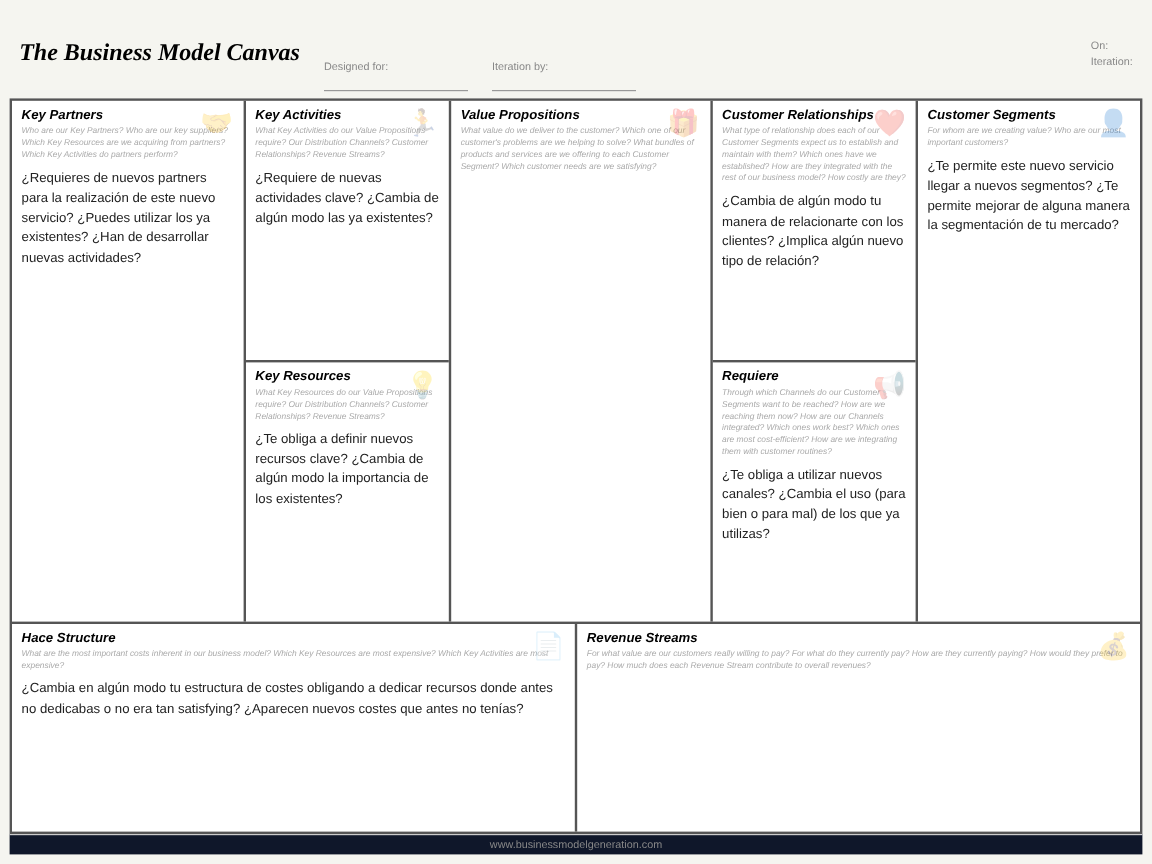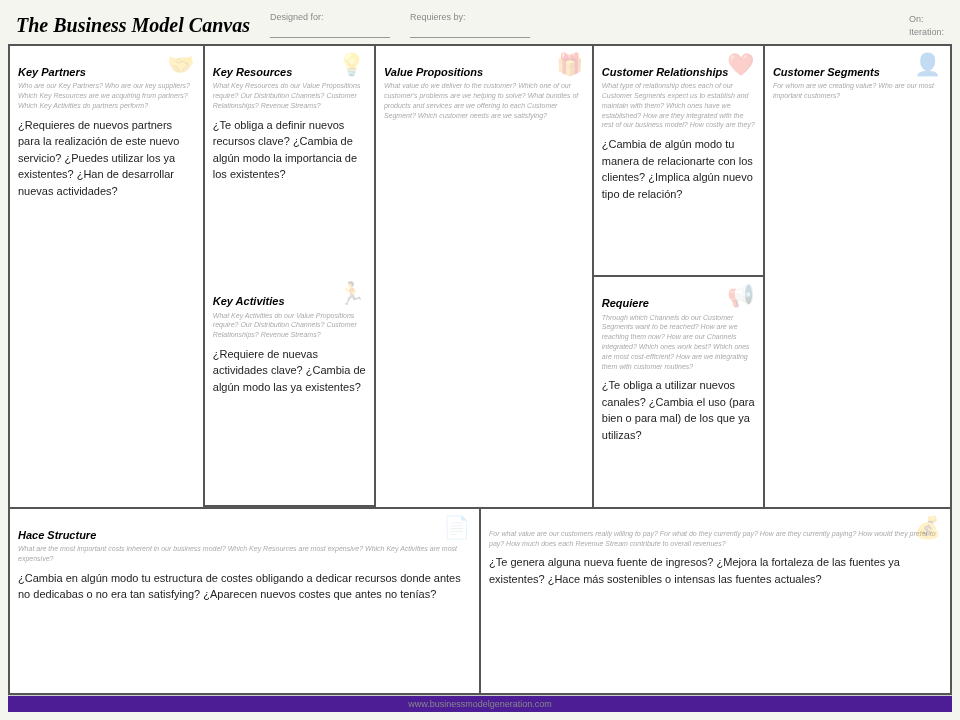--- a/index.html
+++ b/index.html
@@ -31,20 +31,21 @@
       font-family: Georgia, serif;
       white-space: nowrap;
     }
     .header-fields {
       display: flex;
       gap: 20px;
       flex: 1;
       align-items: center;
       font-size: 10px;
       color: #555;
+      margin-top: 38px;
     }
     .header-field {
       display: flex;
       flex-direction: column;
       gap: 2px;
     }
     .header-field label {
       font-size: 9px;
       color: #888;
     }
@@ -72,21 +73,21 @@
       display: flex;
       flex: 3;
       border-bottom: 2px solid #555;
     }
     .canvas-bottom {
       display: flex;
       flex: 1.2;
     }
     .cell {
       border-right: 2px solid #555;
-      padding: 20px 8px;
+      padding: 6px 8px;
       position: relative;
       overflow: hidden;
     }
     .cell:last-child {
       border-right: none;
     }
     .cell-title {
       font-size: 11px;
       font-weight: bold;
       font-style: italic;
@@ -146,21 +147,21 @@
     }
     .col-customer-segments { flex: 1.1; }
     
     .col-cost-structure { flex: 1.5; }
     .col-revenue-streams { flex: 1.5; }
     .footer {
       text-align: center;
       font-size: 9px;
       color: #888;
       padding: 3px;
-      background: #4c1d95;
+      background: #0f172a;
       border-top: 1px solid #ccc;
     }
     .dashed-subtitle {
       font-size: 7px;
       color: #aaa;
       font-style: italic;
       line-height: 1.4;
     }
   </style>
 </head>
@@ -169,21 +170,21 @@
 <div class="page">
 
   <div class="header">
     <div class="header-title">The Business Model Canvas</div>
     <div class="header-fields">
       <div class="header-field">
         <label>Designed for:</label>
         <div class="header-field-line"></div>
       </div>
       <div class="header-field">
-        <label>Requieres by:</label>
+        <label>Iteration by:</label>
         <div class="header-field-line"></div>
       </div>
     </div>
     <div class="header-right">
       <span>On:</span>
       <span>Iteration:</span>
     </div>
   </div>
 
   <div class="canvas-container">
@@ -191,31 +192,31 @@
     <div class="canvas-top">
 
       <div class="cell col-key-partners">
         <div class="cell-title">Key Partners</div>
         <div class="cell-subtitle dashed-subtitle">Who are our Key Partners? Who are our key suppliers? Which Key Resources are we acquiring from partners? Which Key Activities do partners perform?</div>
         <div class="cell-icon">🤝</div>
         <div class="cell-content">¿Requieres de nuevos partners para la realización de este nuevo servicio? ¿Puedes utilizar los ya existentes? ¿Han de desarrollar nuevas actividades?</div>
       </div>
 
       <div class="col-key-middle">
+        <div class="cell col-key-activities">
+          <div class="cell-title">Key Activities</div>
+          <div class="cell-subtitle dashed-subtitle">What Key Activities do our Value Propositions require? Our Distribution Channels? Customer Relationships? Revenue Streams?</div>
+          <div class="cell-icon">🏃</div>
+          <div class="cell-content">¿Requiere de nuevas actividades clave? ¿Cambia de algún modo las ya existentes?</div>
+        </div>
         <div class="cell col-key-resources">
           <div class="cell-title">Key Resources</div>
           <div class="cell-subtitle dashed-subtitle">What Key Resources do our Value Propositions require? Our Distribution Channels? Customer Relationships? Revenue Streams?</div>
           <div class="cell-icon">💡</div>
           <div class="cell-content">¿Te obliga a definir nuevos recursos clave? ¿Cambia de algún modo la importancia de los existentes?</div>
-        </div>
-        <div class="cell col-key-activities">
-          <div class="cell-title">Key Activities</div>
-          <div class="cell-subtitle dashed-subtitle">What Key Activities do our Value Propositions require? Our Distribution Channels? Customer Relationships? Revenue Streams?</div>
-          <div class="cell-icon">🏃</div>
-          <div class="cell-content">¿Requiere de nuevas actividades clave? ¿Cambia de algún modo las ya existentes?</div>
         </div>
       </div>
 
       <div class="cell col-value-propositions">
         <div class="cell-title">Value Propositions</div>
         <div class="cell-subtitle dashed-subtitle">What value do we deliver to the customer? Which one of our customer's problems are we helping to solve? What bundles of products and services are we offering to each Customer Segment? Which customer needs are we satisfying?</div>
         <div class="cell-icon">🎁</div>
       </div>
 
       <div class="col-customer-right">
@@ -230,37 +231,38 @@
           <div class="cell-subtitle dashed-subtitle">Through which Channels do our Customer Segments want to be reached? How are we reaching them now? How are our Channels integrated? Which ones work best? Which ones are most cost-efficient? How are we integrating them with customer routines?</div>
           <div class="cell-icon">📢</div>
           <div class="cell-content">¿Te obliga a utilizar nuevos canales? ¿Cambia el uso (para bien o para mal) de los que ya utilizas?</div>
         </div>
       </div>
 
       <div class="cell col-customer-segments">
         <div class="cell-title">Customer Segments</div>
         <div class="cell-subtitle dashed-subtitle">For whom are we creating value? Who are our most important customers?</div>
         <div class="cell-icon">👤</div>
+        <div class="cell-content">¿Te permite este nuevo servicio llegar a nuevos segmentos? ¿Te permite mejorar de alguna manera la segmentación de tu mercado?</div>
       </div>
 
     </div>
 
     <div class="canvas-bottom">
 
       <div class="cell col-cost-structure">
         <div class="cell-title">Hace Structure</div>
         <div class="cell-subtitle dashed-subtitle">What are the most important costs inherent in our business model? Which Key Resources are most expensive? Which Key Activities are most expensive?</div>
         <div class="cell-icon">📄</div>
         <div class="cell-content">¿Cambia en algún modo tu estructura de costes obligando a dedicar recursos donde antes no dedicabas o no era tan satisfying? ¿Aparecen nuevos costes que antes no tenías?</div>
       </div>
 
       <div class="cell col-revenue-streams">
+        <div class="cell-title">Revenue Streams</div>
         <div class="cell-subtitle dashed-subtitle">For what value are our customers really willing to pay? For what do they currently pay? How are they currently paying? How would they prefer to pay? How much does each Revenue Stream contribute to overall revenues?</div>
         <div class="cell-icon">💰</div>
-        <div class="cell-content">¿Te genera alguna nueva fuente de ingresos? ¿Mejora la fortaleza de las fuentes ya existentes? ¿Hace más sostenibles o intensas las fuentes actuales?</div>
       </div>
 
     </div>
   </div>
 
   <div class="footer">
     <span>www.businessmodelgeneration.com</span>
   </div>
 </div>
 

